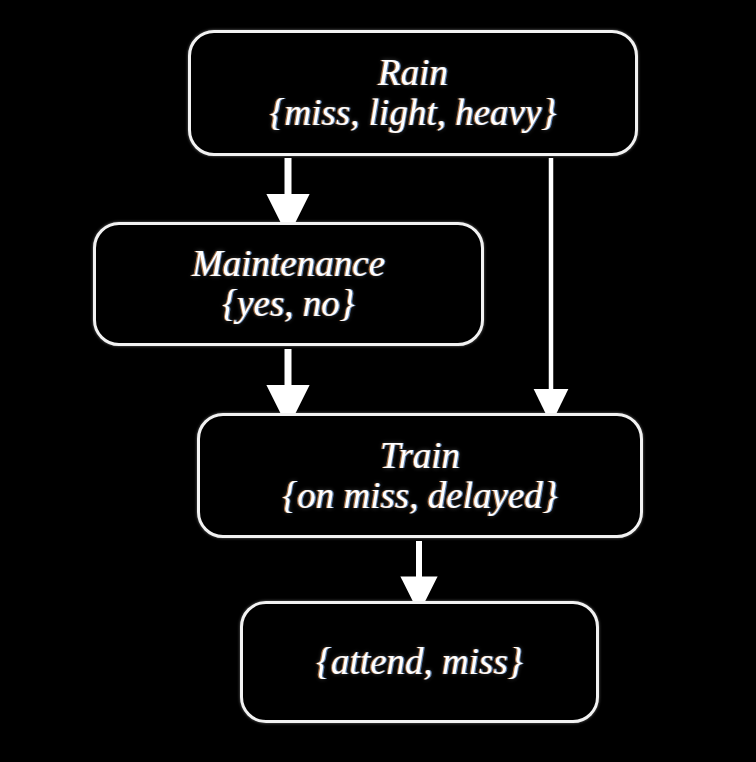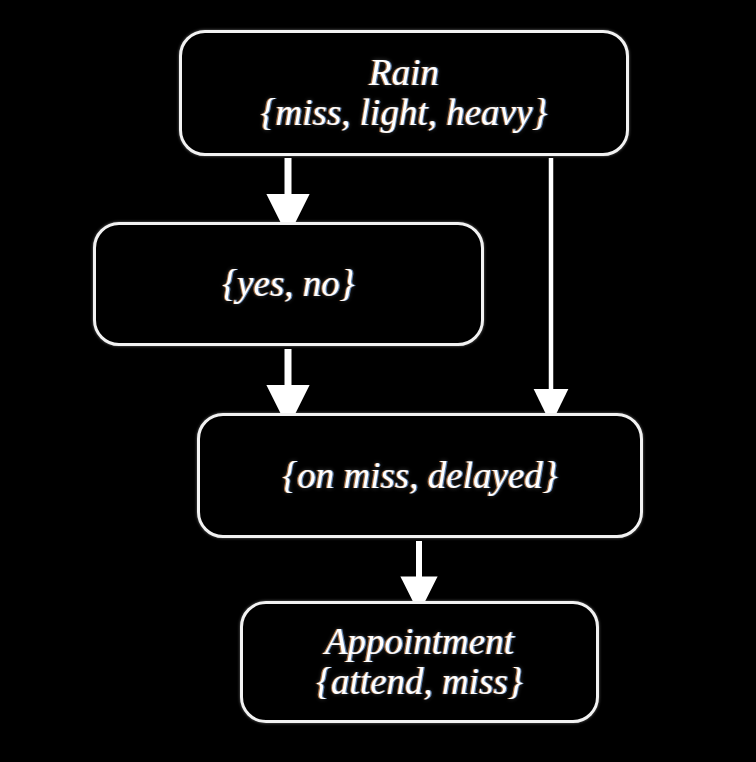--- a/index.html
+++ b/index.html
@@ -50,21 +50,21 @@
     white-space: nowrap;
     text-shadow:
       -1.2px 0 0 rgba(226,150,86,0.70),
        1.2px 0 0 rgba(120,170,235,0.70),
        0 0 4px rgba(255,255,255,0.30);
   }
   .node-name   { font-size: 37px; }
   .node-values { font-size: 37px; }
 
   
-  #node-rain        { left: 179px; top: 30px;  width: 450px; height: 126px; }
+  #node-rain        { left: 188px; top: 30px;  width: 450px; height: 126px; }
   #node-maintenance { left: 93px;  top: 222px; width: 391px; height: 124px; }
   #node-train       { left: 197px; top: 413px; width: 446px; height: 125px; }
   #node-appointment { left: 240px; top: 601px; width: 359px; height: 122px; }
 </style>
 </head>
 <body>
 
 <div id="canvas">
 
   <svg id="edge-layer" viewBox="0 0 756 762" width="756" height="762" xmlns="http://www.w3.org/2000/svg">
@@ -93,25 +93,26 @@
       <line x1="419" y1="541" x2="419" y2="592" stroke="#ffffff" stroke-width="6" marker-end="url(#arrowhead)"></line>
     </g>
   </svg>
 
   <div class="node" id="node-rain">
     <div class="node-name">Rain</div>
     <div class="node-values">{miss, light, heavy}</div>
   </div>
 
   <div class="node" id="node-maintenance">
+    <div class="node-name">Maintenance</div>
     <div class="node-values">{yes, no}</div>
   </div>
 
   <div class="node" id="node-train">
+    <div class="node-name">Train</div>
     <div class="node-values">{on miss, delayed}</div>
   </div>
 
   <div class="node" id="node-appointment">
-    <div class="node-name">Appointment</div>
     <div class="node-values">{attend, miss}</div>
   </div>
 
 </div>
 
 </body></html>

